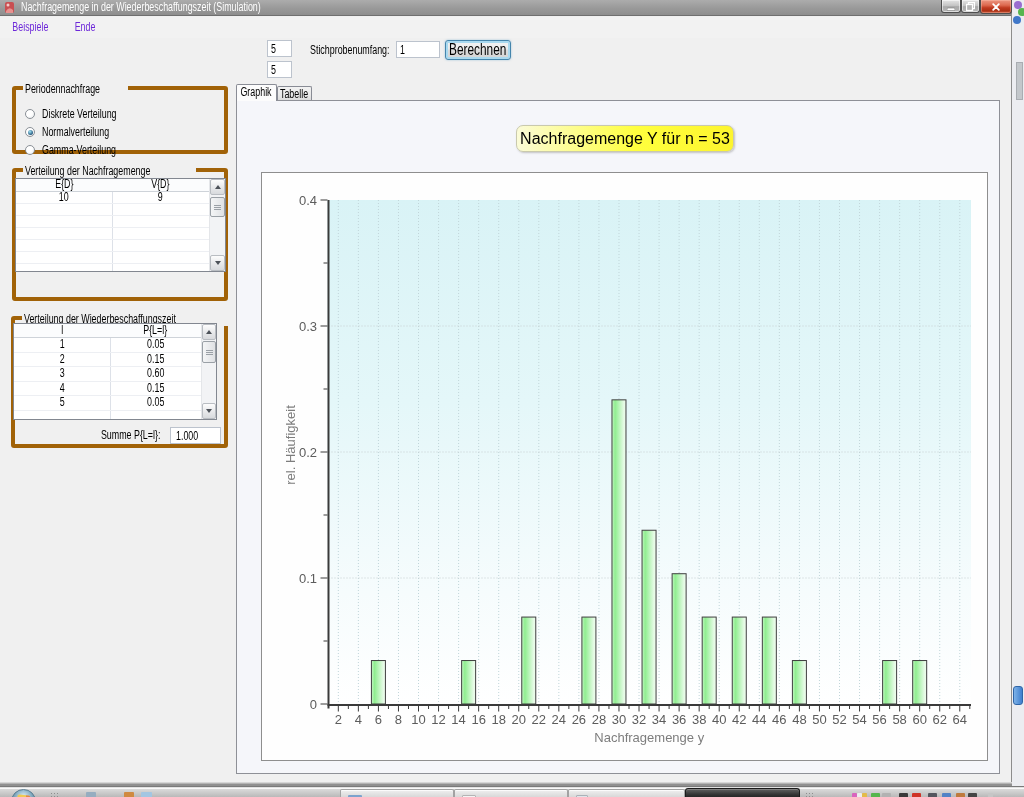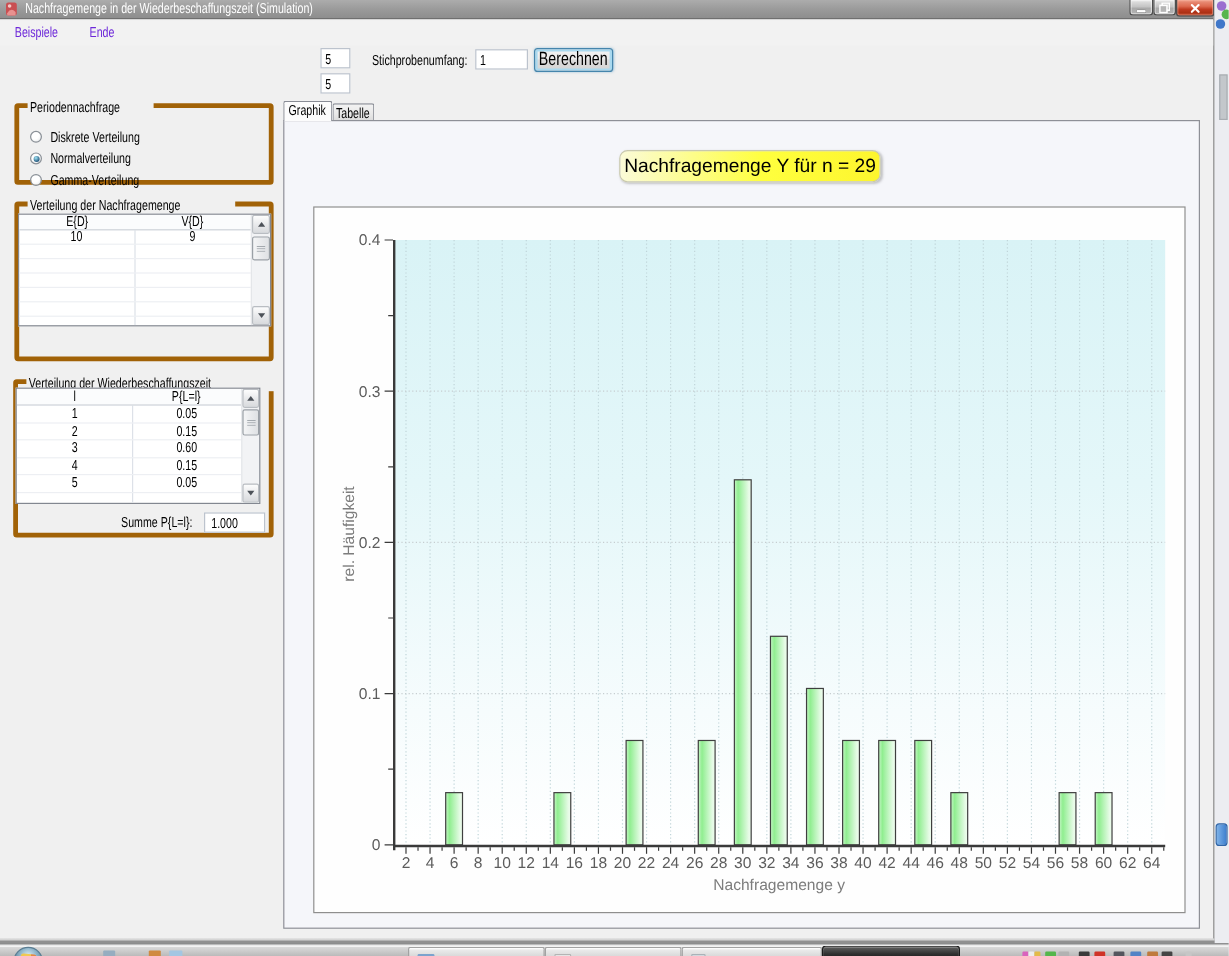--- a/index.html
+++ b/index.html
@@ -282,21 +282,21 @@
           </div>
         </div>
       </div>
     <div class="lbl" style="right:851px; top:429px; text-align:right;"><span class="cond-r">Summe P{L=l}:</span></div>
     <div class="tbox" style="left:170px; top:427px; width:51px; height:17px; padding-left:5px;">
         <span class="cond">1.000</span>
       </div>
 
     <div id="tabpage"></div>
 
-    <div id="chart-title">Nachfragemenge Y für n = 29</div>
+    <div id="chart-title">Nachfragemenge Y für n = 53</div>
     <div id="chart-panel">
       <svg id="chart-svg" width="725" height="587">
           <defs>
             <linearGradient id="bgGrad" x1="0" y1="0" x2="0" y2="1">
               <stop offset="0%" stop-color="#d9f3f6"></stop>
               <stop offset="40%" stop-color="#e4f7f9"></stop>
               <stop offset="78%" stop-color="#f6fcfd"></stop>
               <stop offset="100%" stop-color="#ffffff"></stop>
             </linearGradient>
             <linearGradient id="barGrad" x1="0" y1="0" x2="1" y2="0">

